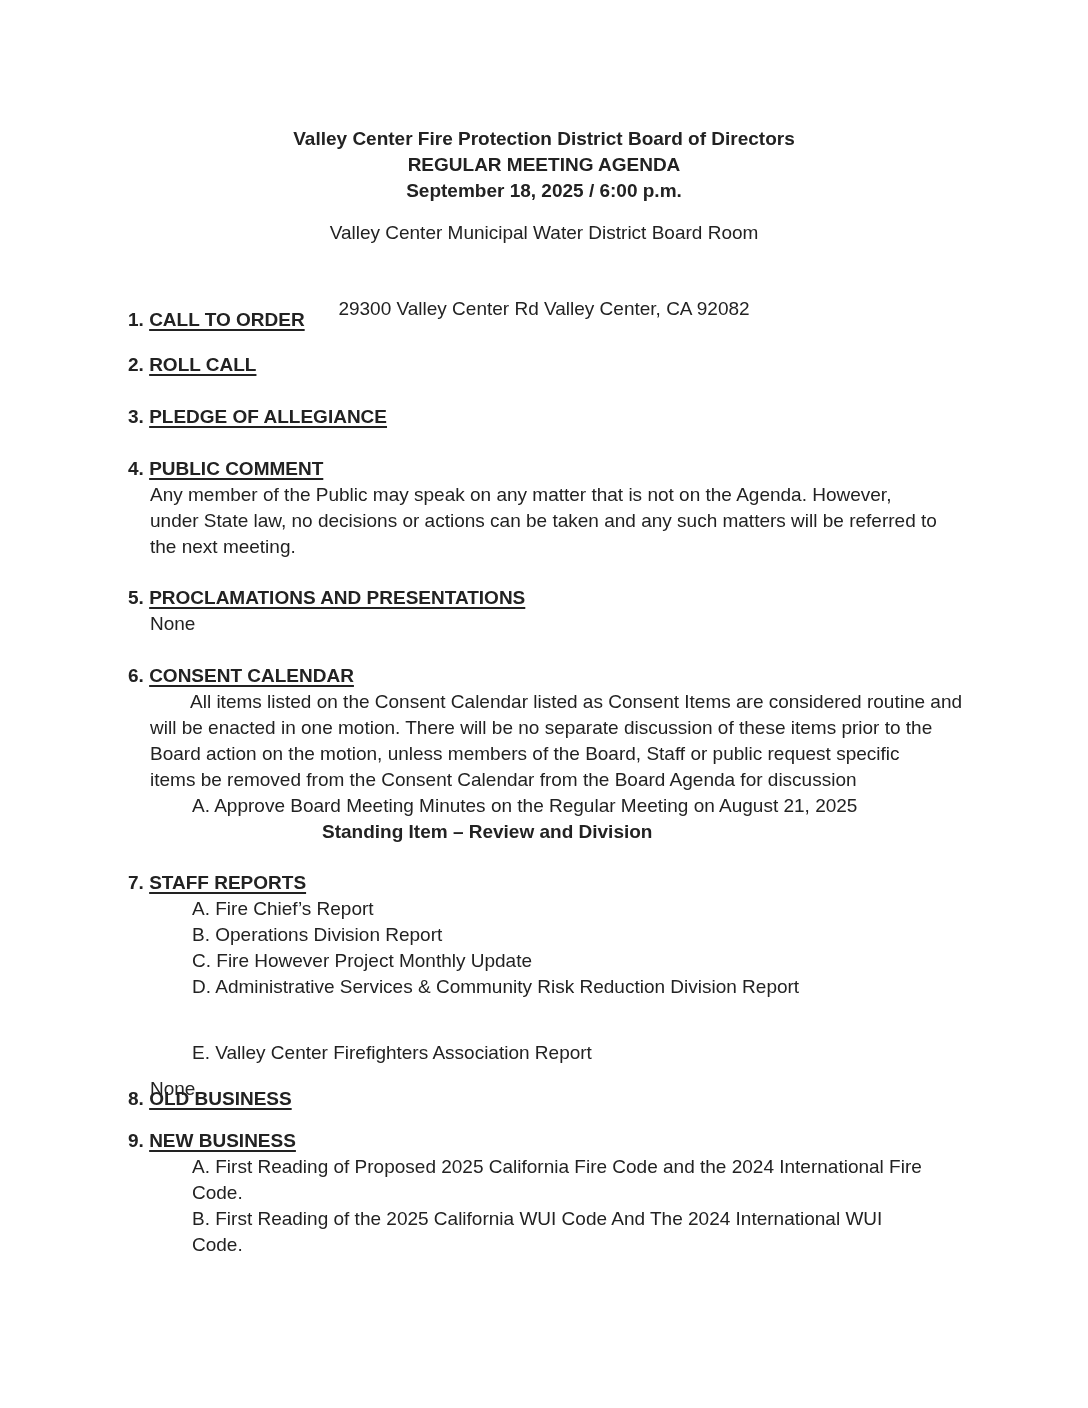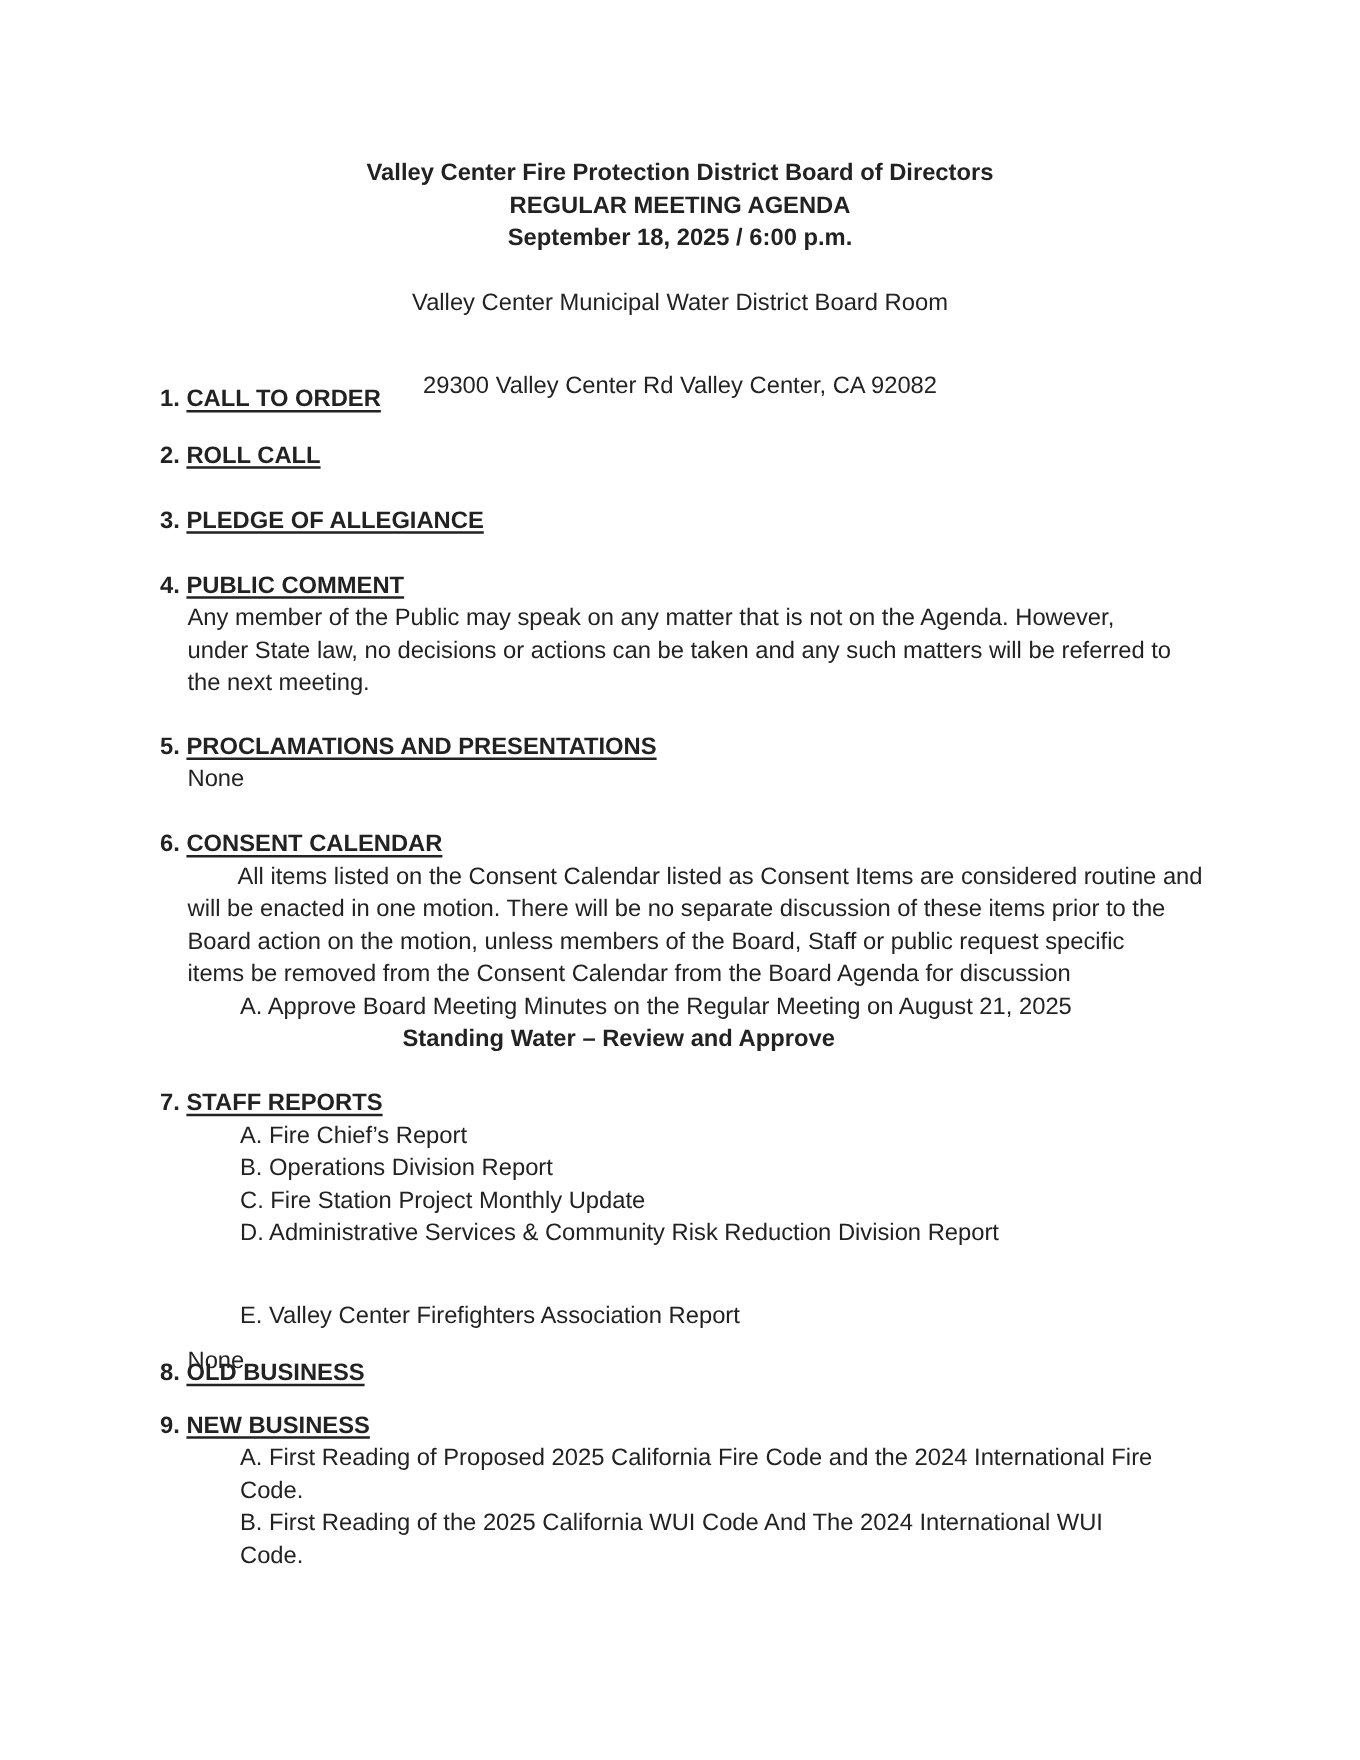--- a/index.html
+++ b/index.html
@@ -52,21 +52,21 @@
     }
   </style>
 </head>
 <body>
 
 <div class="page">
 
   <div class="header header-bold" style="top:126px;">Valley Center Fire Protection District Board of Directors</div>
   <div class="header header-bold" style="top:152px;">REGULAR MEETING AGENDA</div>
   <div class="header header-bold" style="top:178px;">September 18, 2025 / 6:00 p.m.</div>
-  <div class="header" style="top:230px; line-height:26px;">Valley Center Municipal Water District Board Room</div>
+  <div class="header" style="top:220px; line-height:26px;">Valley Center Municipal Water District Board Room</div>
   <div class="header" style="top:256px; line-height:26px;margin-top:40px;">29300 Valley Center Rd Valley Center, CA 92082</div>
 
   <div class="abs heading" style="left:128px; top:307px;">
     <span class="num">1.</span>
     <span class="title">CALL TO ORDER</span>
   </div>
 
   <div class="abs heading" style="left:128px; top:352px;">
     <span class="num">2.</span>
     <span class="title">ROLL CALL</span>
@@ -93,29 +93,29 @@
 
   <div class="abs heading" style="left:128px; top:663px;">
     <span class="num">6.</span>
     <span class="title">CONSENT CALENDAR</span>
   </div>
   <div class="abs" style="left:150px; top:689px;margin-left:40px;">All items listed on the Consent Calendar listed as Consent Items are considered routine and</div>
   <div class="abs" style="left:150px; top:715px;">will be enacted in one motion. There will be no separate discussion of these items prior to the</div>
   <div class="abs" style="left:150px; top:741px;">Board action on the motion, unless members of the Board, Staff or public request specific</div>
   <div class="abs" style="left:150px; top:767px;">items be removed from the Consent Calendar from the Board Agenda for discussion</div>
   <div class="abs" style="left:192px; top:793px;">A. Approve Board Meeting Minutes on the Regular Meeting on August 21, 2025</div>
-  <div class="abs bold-center" style="left:322px; top:819px;">Standing Water – Review and Approve</div>
+  <div class="abs bold-center" style="left:322px; top:819px;">Standing Item – Review and Division</div>
 
   <div class="abs heading" style="left:128px; top:870px;">
     <span class="num">7.</span>
     <span class="title">STAFF REPORTS</span>
   </div>
   <div class="abs" style="left:192px; top:896px;">A. Fire Chief’s Report</div>
   <div class="abs" style="left:192px; top:922px;">B. Operations Division Report</div>
-  <div class="abs" style="left:192px; top:948px;">C. Fire Station Project Monthly Update</div>
+  <div class="abs" style="left:192px; top:948px;">C. Fire However Project Monthly Update</div>
   <div class="abs" style="left:192px; top:974px;">D. Administrative Services &amp; Community Risk Reduction Division Report</div>
   <div class="abs" style="left:192px; top:1000px;margin-top:40px;">E. Valley Center Firefighters Association Report</div>
 
   <div class="abs heading" style="left:128px; top:1086px;">
     <span class="num">8.</span>
     <span class="title">OLD BUSINESS</span>
   </div>
   <div class="abs" style="left:150px; top:1076px;">None</div>
 
   <div class="abs heading" style="left:128px; top:1128px;">

